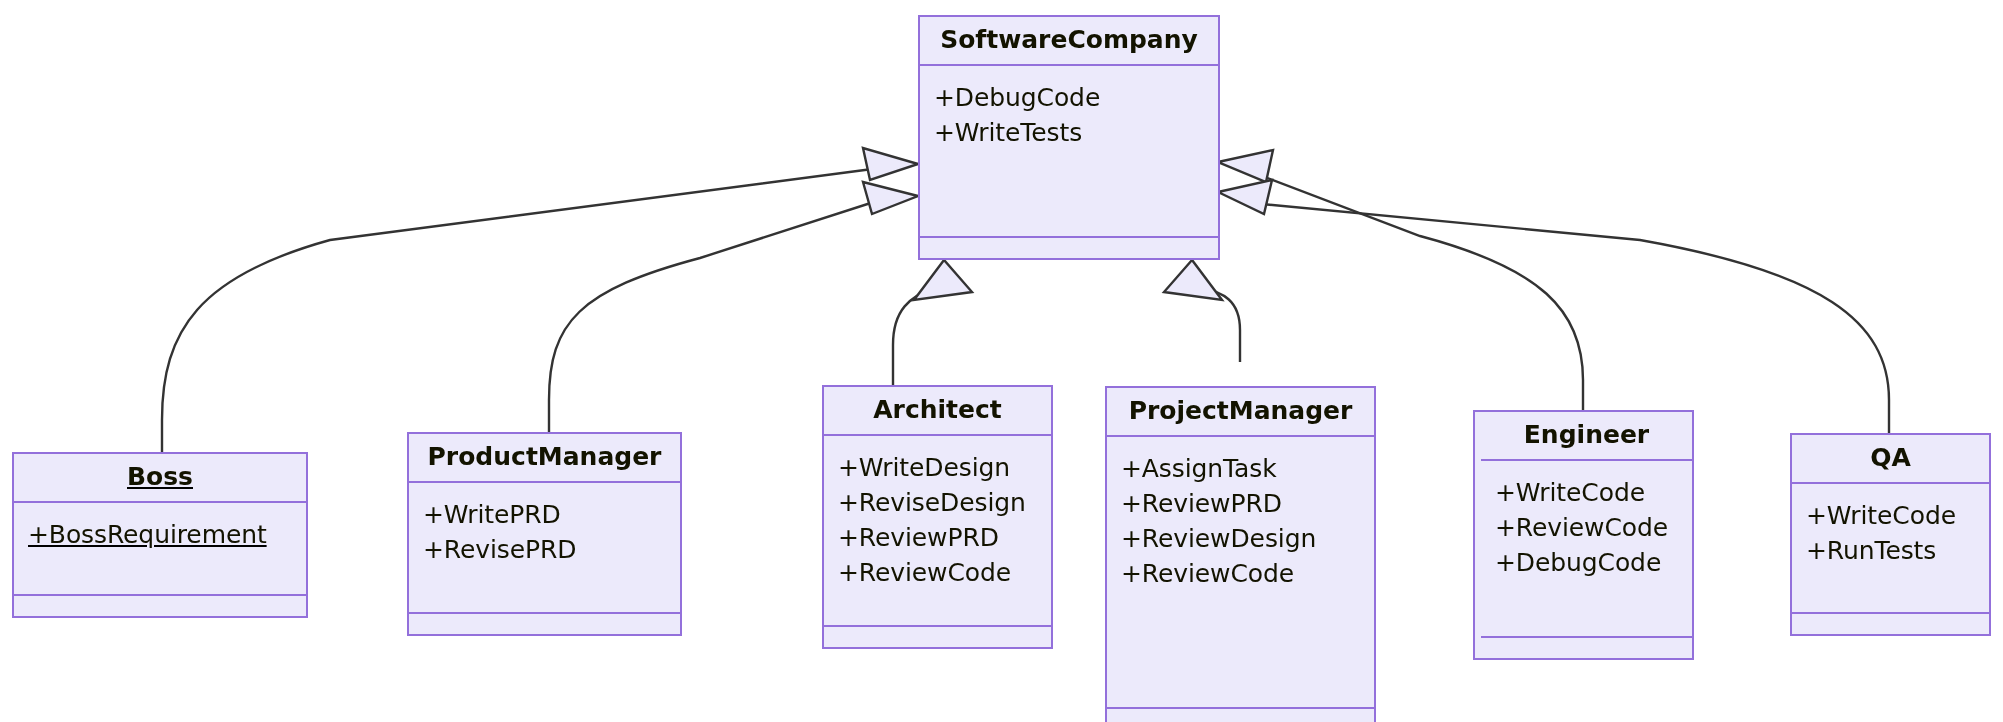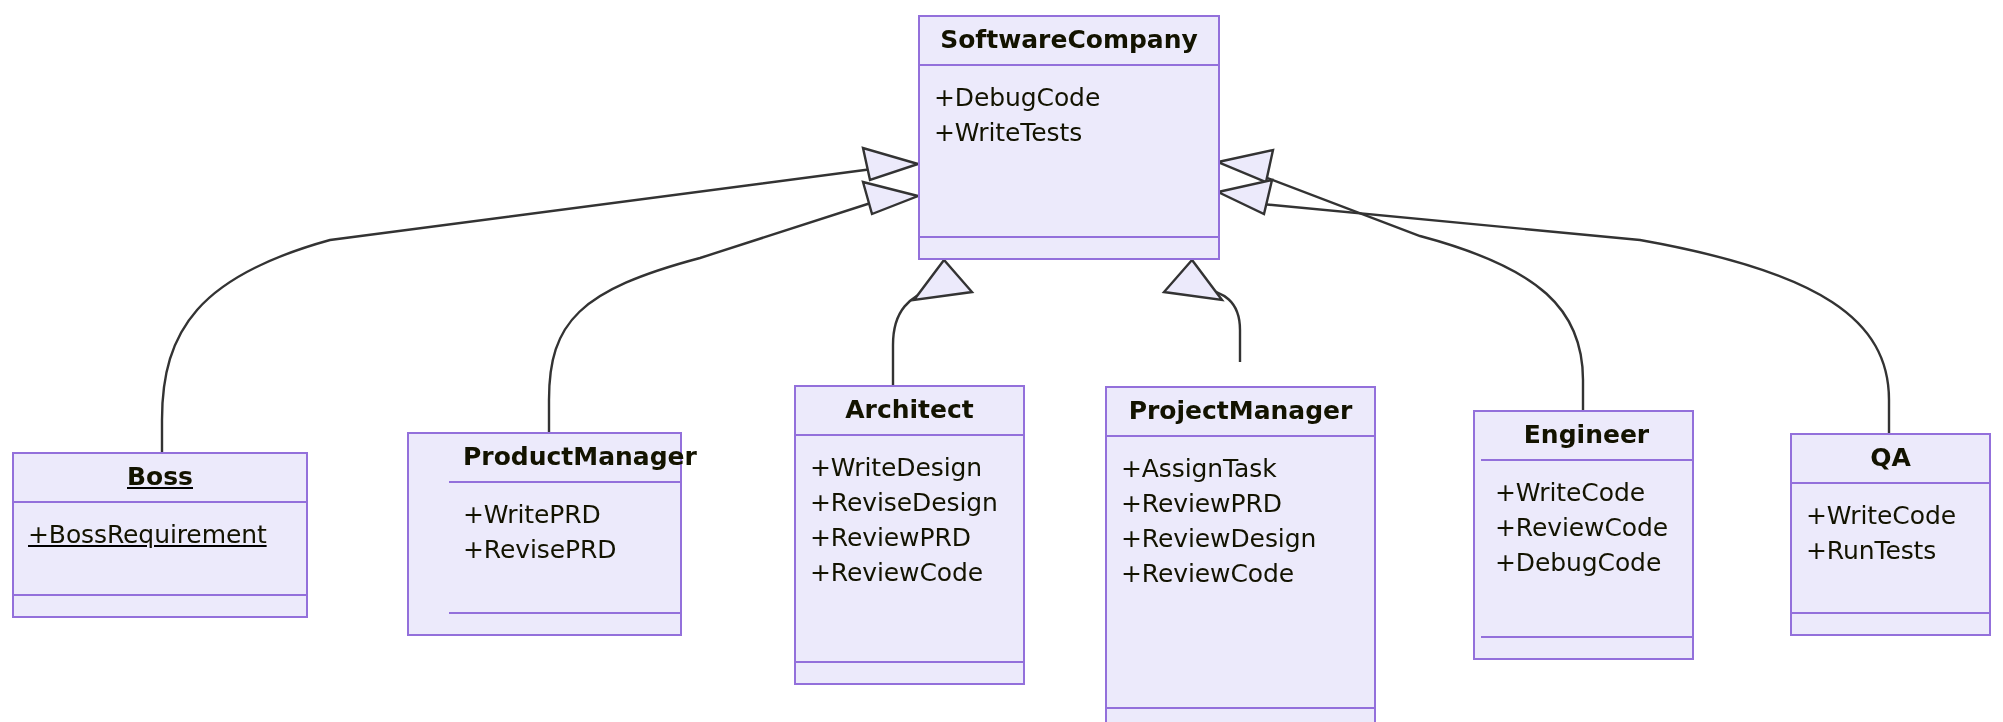--- a/index.html
+++ b/index.html
@@ -101,30 +101,30 @@
   </div>
 
   <div class="uml-class" style="left:12px; top:452px; width:296px; height:166px;text-decoration:underline;">
     <div class="uml-title">Boss</div>
     <div class="uml-attrs">
       <div class="uml-attr">+BossRequirement</div>
     </div>
     <div class="uml-methods"></div>
   </div>
 
-  <div class="uml-class" style="left:407px; top:432px; width:275px; height:204px;padding-left:40px;">
+  <div class="uml-class" style="left:407px; top:432px; width:275px; height:204px;">
     <div class="uml-title">ProductManager</div>
     <div class="uml-attrs">
       <div class="uml-attr">+WritePRD</div>
       <div class="uml-attr">+RevisePRD</div>
     </div>
     <div class="uml-methods"></div>
   </div>
 
-  <div class="uml-class" style="left:794px; top:385px; width:231px; height:300px;">
+  <div class="uml-class" style="left:822px; top:385px; width:231px; height:264px;">
     <div class="uml-title">Architect</div>
     <div class="uml-attrs">
       <div class="uml-attr">+WriteDesign</div>
       <div class="uml-attr">+ReviseDesign</div>
       <div class="uml-attr">+ReviewPRD</div>
       <div class="uml-attr">+ReviewCode</div>
     </div>
     <div class="uml-methods"></div>
   </div>
 

